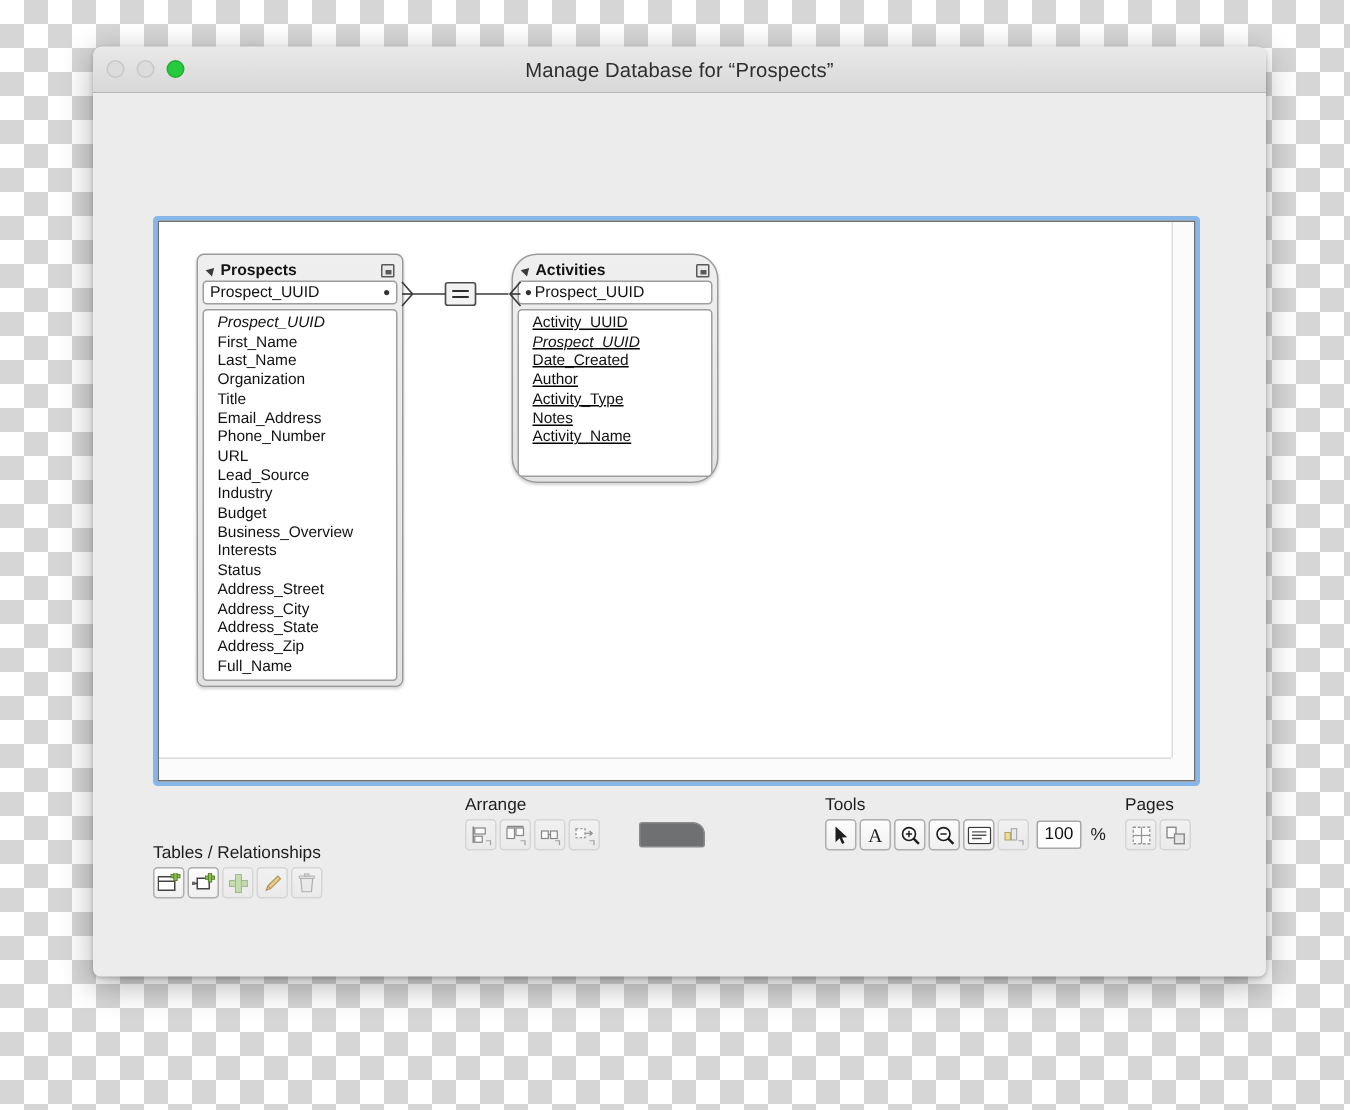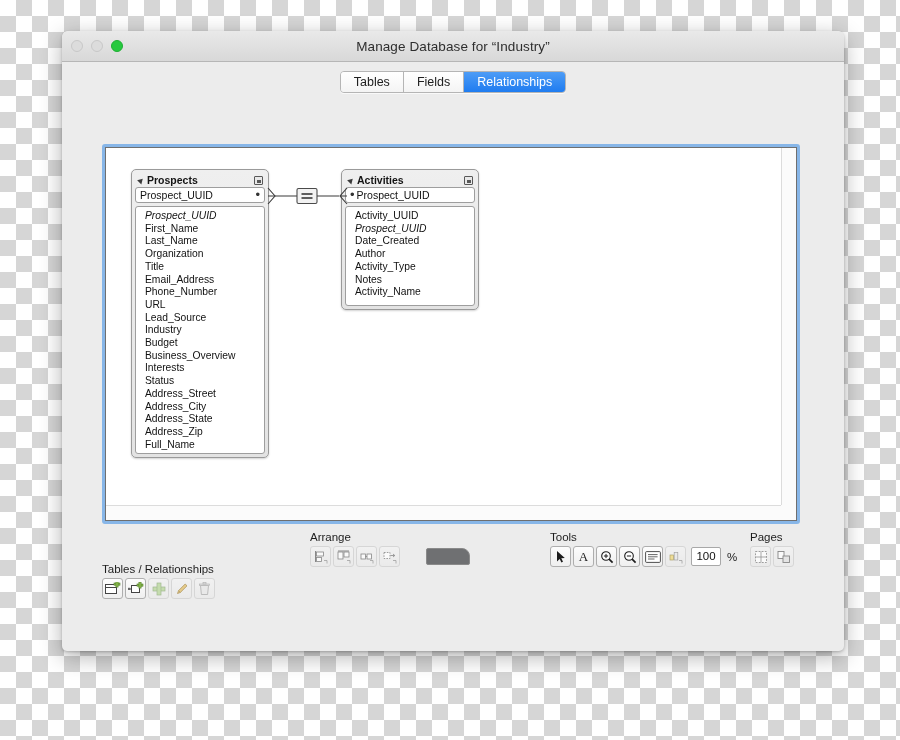--- a/index.html
+++ b/index.html
@@ -277,30 +277,23 @@
 <body>
 
 <div class="window">
 
   <div class="titlebar">
     <div class="lights">
       <div class="light grey"></div>
       <div class="light grey"></div>
       <div class="light green"></div>
     </div>
-    <div class="win-title">Manage Database for “Industry”</div>
+    <div class="win-title">Manage Database for “Prospects”</div>
   </div>
 
-  <div class="tabbar-area">
-    <div class="segmented">
-      <div class="seg">Tables</div>
-      <div class="seg">Fields</div>
-      <div class="seg active">Relationships</div>
-    </div>
-  </div>
 
 
   <div class="graph-wrap">
     <div class="graph-inner">
 
       <div class="canvas">
 
         <div class="tbox" style="left:25px; top:21px; width:138px;">
           <div class="tbox-head">
             <span class="tri"></span>
@@ -327,31 +320,31 @@
             <div class="fld">Interests</div>
             <div class="fld">Status</div>
             <div class="fld">Address_Street</div>
             <div class="fld">Address_City</div>
             <div class="fld">Address_State</div>
             <div class="fld">Address_Zip</div>
             <div class="fld">Full_Name</div>
           </div>
         </div>
 
-        <div class="tbox" style="left:235px; top:21px; width:138px;">
+        <div class="tbox" style="left:235px; top:21px; width:138px;border-radius:17px;">
           <div class="tbox-head">
             <span class="tri"></span>
             <span class="tbox-title">Activities</span>
             <span class="winicon"></span>
           </div>
           <div class="keyrow left-b">
             <span class="bullet">•</span>
             <span class="kname">Prospect_UUID</span>
           </div>
-          <div class="fieldlist" style="height:100px;">
+          <div class="fieldlist" style="height:112px;text-decoration:underline;">
             <div class="fld">Activity_UUID</div>
             <div class="fld ital">Prospect_UUID</div>
             <div class="fld">Date_Created</div>
             <div class="fld">Author</div>
             <div class="fld">Activity_Type</div>
             <div class="fld">Notes</div>
             <div class="fld">Activity_Name</div>
           </div>
         </div>
 

